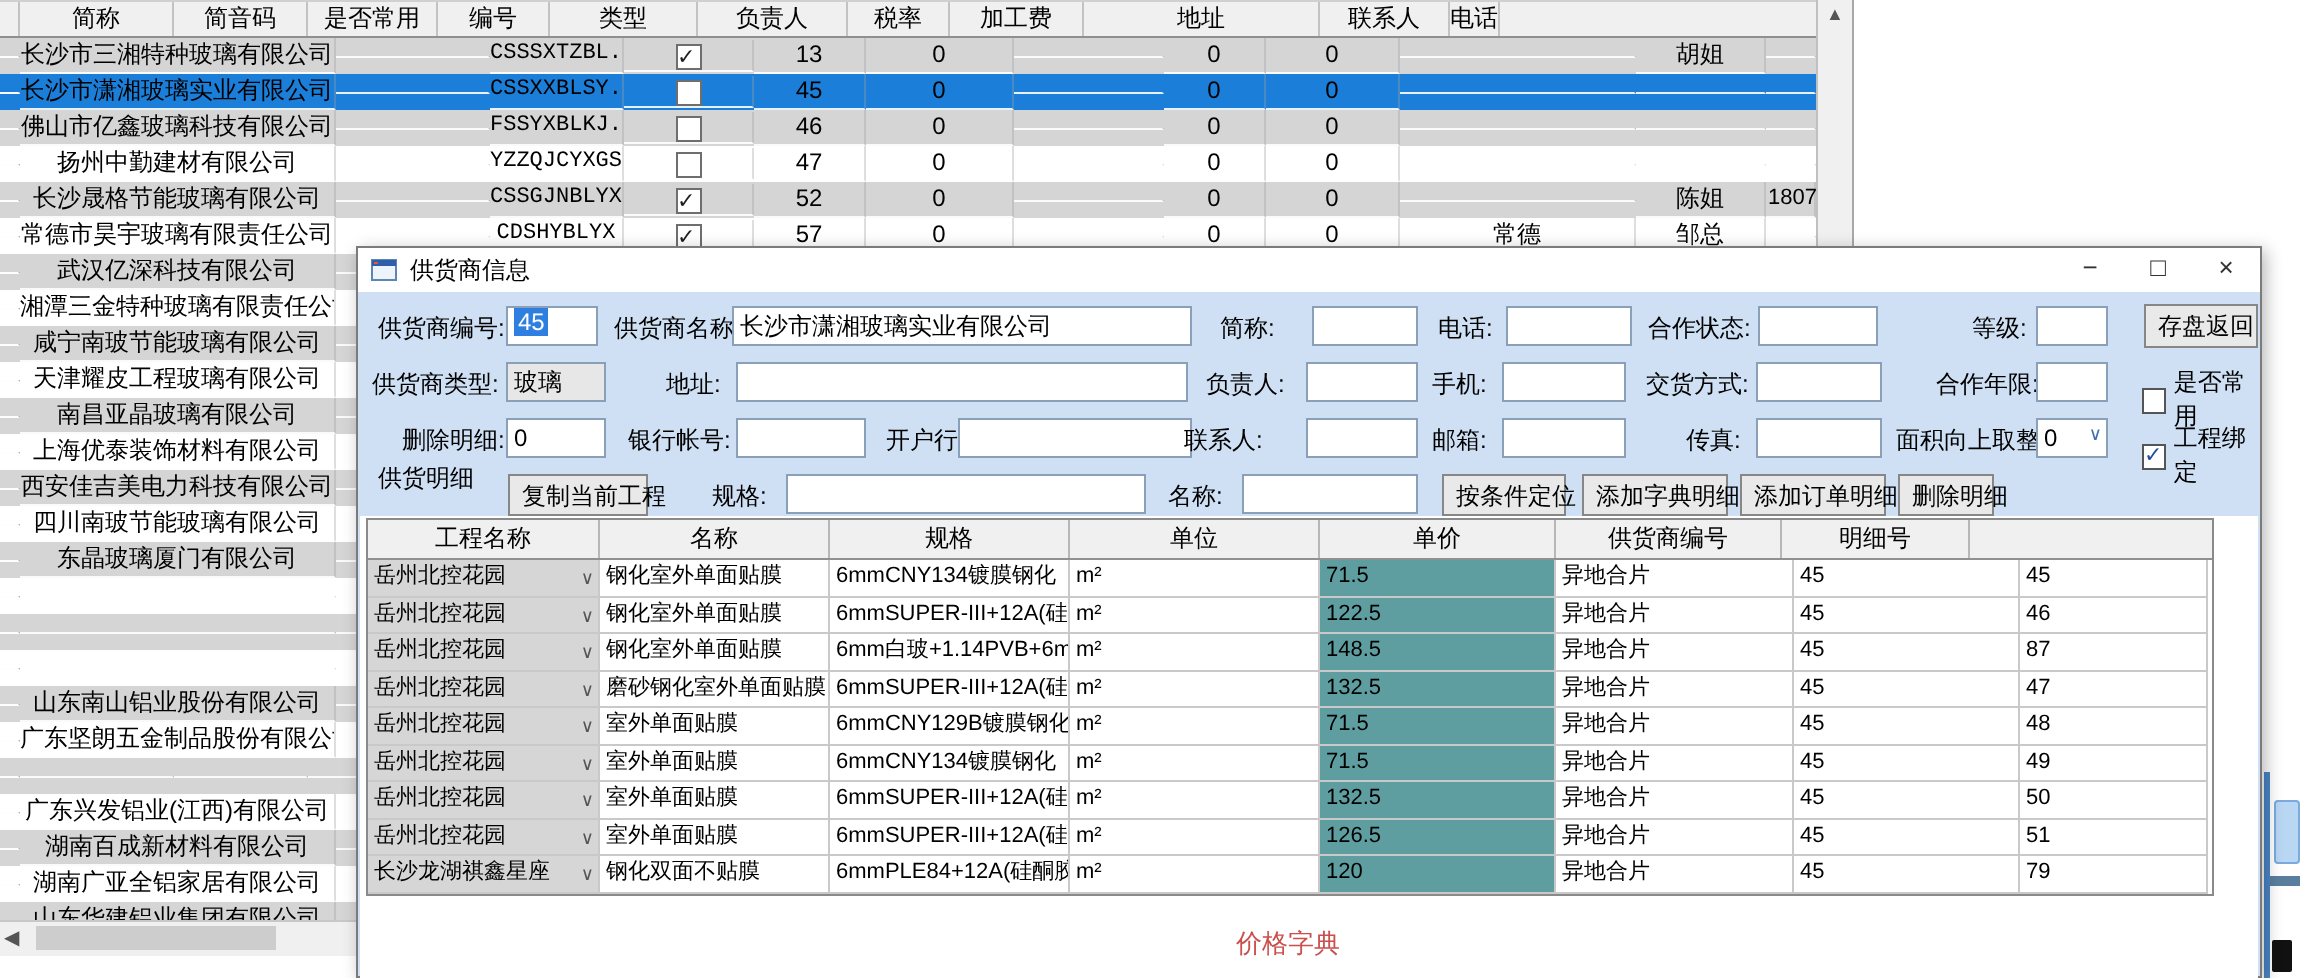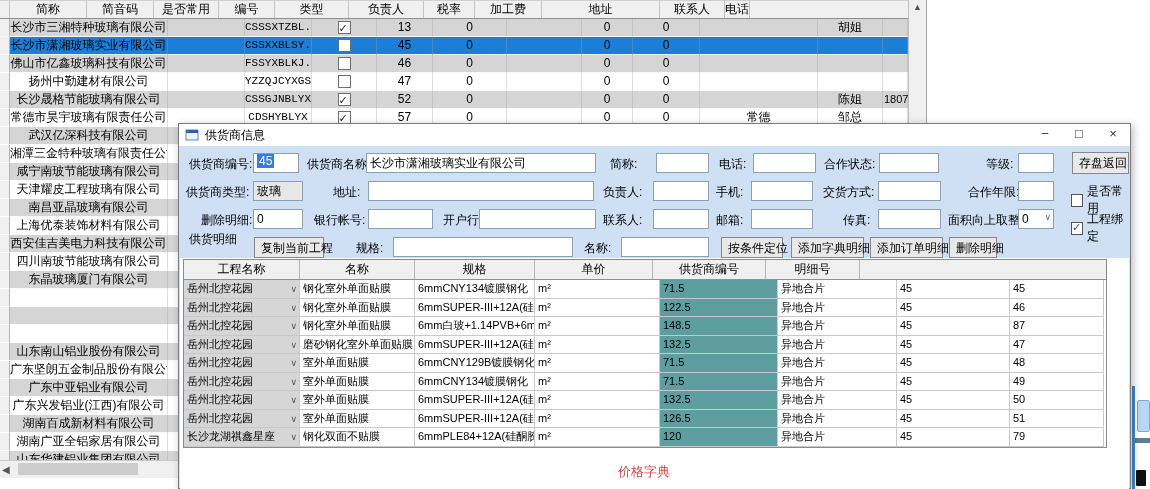--- a/index.html
+++ b/index.html
@@ -3,21 +3,21 @@
 <meta charset="utf-8">
 <style>
   html,body{margin:0;padding:0;}
   body{width:1150px;height:489px;position:relative;overflow:hidden;background:#fff;
        font-family:"Liberation Sans","DejaVu Sans",sans-serif;font-size:12px;color:#000;}
   
   #main-table{position:absolute;left:0;top:0;width:926px;height:460px;overflow:hidden;border-right:1px solid #a8a8a8;}
   .t-head{display:flex;height:17px;background:#f0f0f0;border-bottom:1px solid #8f8f8f;border-top:1px solid #d0d0d0;}
   .t-head .hc{box-sizing:border-box;border-right:1px solid #c3c3c3;text-align:center;font-size:12px;line-height:16px;
               overflow:hidden;white-space:nowrap;}
-  .t-row{display:flex;height:18px;background:#fff;}
+  .t-row{display:flex;height:18px;background:#fff;align-items:center;}
   .t-row.gray{background:#d5d5d5;}
   .t-row.sel{background:#1b7fd9;}
   .t-row .c{box-sizing:border-box;border-right:1px solid rgba(160,160,160,.35);border-bottom:1px solid rgba(255,255,255,.9);
             text-align:center;font-size:12px;line-height:17px;overflow:hidden;white-space:nowrap;}
   .t-row .c.strip{background:#f0f0f0;border-right:1px solid #b5b5b5;}
   .t-row .c.mono{font-family:"Liberation Mono","DejaVu Sans Mono",monospace;font-size:11px;}
   .t-row .c.ovf{overflow:visible;text-align:left;padding-left:1px;font-size:11px;}
   .cb{width:13px;height:13px;background:#fff;border:1px solid #6e6e6e;margin:2px auto 0;position:relative;box-sizing:border-box;}
   .cb.checked::after{content:"✓";position:absolute;left:0px;top:-2px;font-size:11px;font-weight:bold;color:#222;}
   
@@ -392,21 +392,20 @@
         <div class="c" style="width: 74px;"></div>
         <div class="c" style="width: 75px;"></div>
         <div class="c" style="width: 51px;"></div>
         <div class="c" style="width: 67px;"></div>
         <div class="c" style="width: 118px;"></div>
         <div class="c" style="width: 65px;"></div>
         <div class="c ovf" style="width: 25px;"></div>
       </div>
       <div class="t-row gray">
         <div class="c strip" style="width: 10px;"></div>
-        <div class="c" style="width: 158px;">广东中亚铝业有限公司</div>
         <div class="c" style="width: 77px;"></div>
         <div class="c mono" style="width: 67px;"></div>
         <div class="c" style="width: 65px;"></div>
         <div class="c" style="width: 56px;"></div>
         <div class="c" style="width: 74px;"></div>
         <div class="c" style="width: 75px;"></div>
         <div class="c" style="width: 51px;"></div>
         <div class="c" style="width: 67px;"></div>
         <div class="c" style="width: 118px;"></div>
         <div class="c" style="width: 65px;"></div>
@@ -528,21 +527,21 @@
       <span class="box"></span>
       <span>是否常用</span>
     </div>
 
     <span class="flabel" style="left:22px;top:67px">删除明细:</span>
     <input class="finput" style="left: 74px; top: 63px; width: 50px;" value="0">
     <span class="flabel" style="left:135px;top:67px">银行帐号:</span>
     <input class="finput" style="left: 189px; top: 63px; width: 65px;">
     <span class="flabel" style="left:264px;top:67px">开户行:</span>
     <input class="finput" style="left: 300px; top: 63px; width: 117px;">
-    <span class="flabel" style="left:424px;top:67px">联系人:</span>
+    <span class="flabel" style="left:413px;top:67px">联系人:</span>
     <input class="finput" style="left: 474px; top: 63px; width: 56px;">
     <span class="flabel" style="left:537px;top:67px">邮箱:</span>
     <input class="finput" style="left: 572px; top: 63px; width: 62px;">
     <span class="flabel" style="left:664px;top:67px">传真:</span>
     <input class="finput" style="left: 699px; top: 63px; width: 63px;">
     <span class="flabel" style="left:769px;top:67px">面积向上取整:</span>
     <div class="combo" style="left:839px;top:63px;width:36px">
       <span class="v">0</span>
       <span class="ar">∨</span>
     </div>
@@ -560,20 +559,21 @@
     <button class="fbtn" style="left:542px;top:91px;width:62px">按条件定位</button>
     <button class="fbtn" style="left:612px;top:91px;width:73px">添加字典明细</button>
     <button class="fbtn" style="left:691px;top:91px;width:73px">添加订单明细</button>
     <button class="fbtn" style="left:770px;top:91px;width:48px">删除明细</button>
     <div id="grid-panel">
       <div id="detail-grid">
         <div class="g-head" id="grid-header">
             <div class="hc" style="width: 116px;">工程名称</div>
             <div class="hc" style="width: 115px;">名称</div>
             <div class="hc" style="width: 120px;">规格</div>
+            <div class="hc" style="width: 125px;">单位</div>
             <div class="hc" style="width: 118px;">单价</div>
             <div class="hc" style="width: 113px;">供货商编号</div>
             <div class="hc" style="width: 94px;">明细号</div>
           </div>
         <div id="grid-rows">
             <div class="g-row">
               <div class="gc project" style="width: 116px;">岳州北控花园<span class="ar">∨</span></div>
               <div class="gc" style="width: 115px;">钢化室外单面贴膜</div>
               <div class="gc" style="width: 120px;">6mmCNY134镀膜钢化</div>
               <div class="gc" style="width: 125px;">m²</div>

